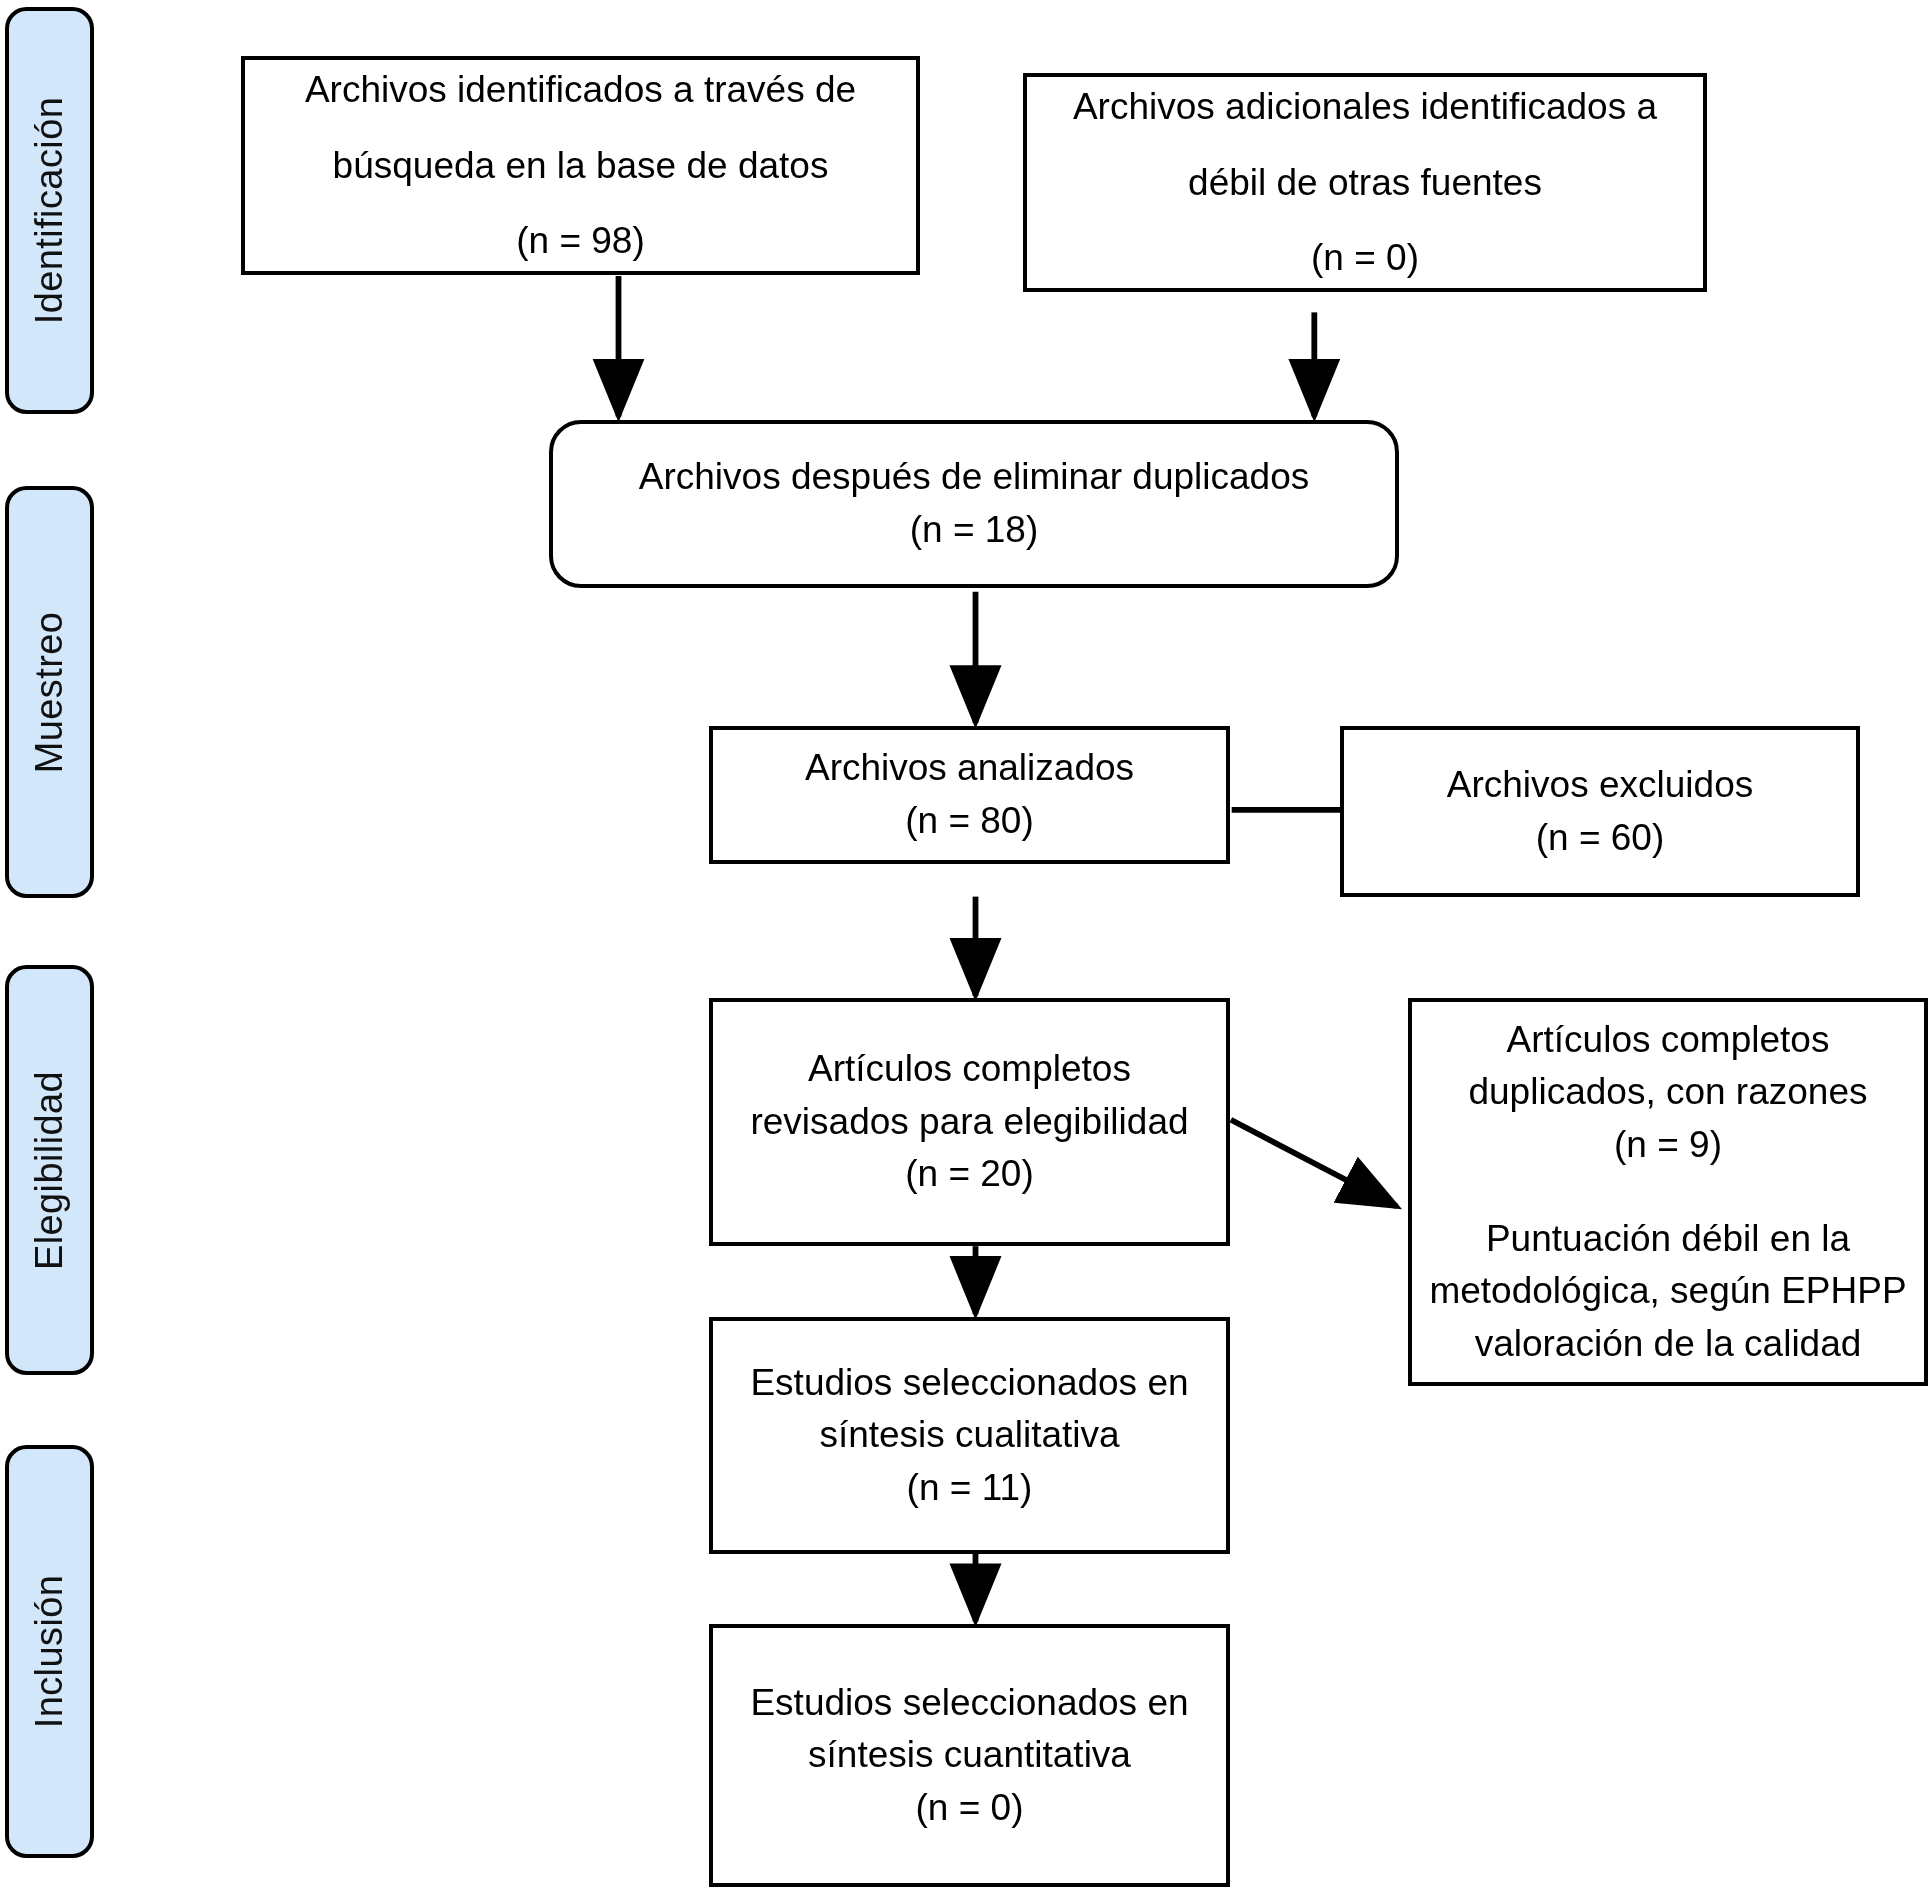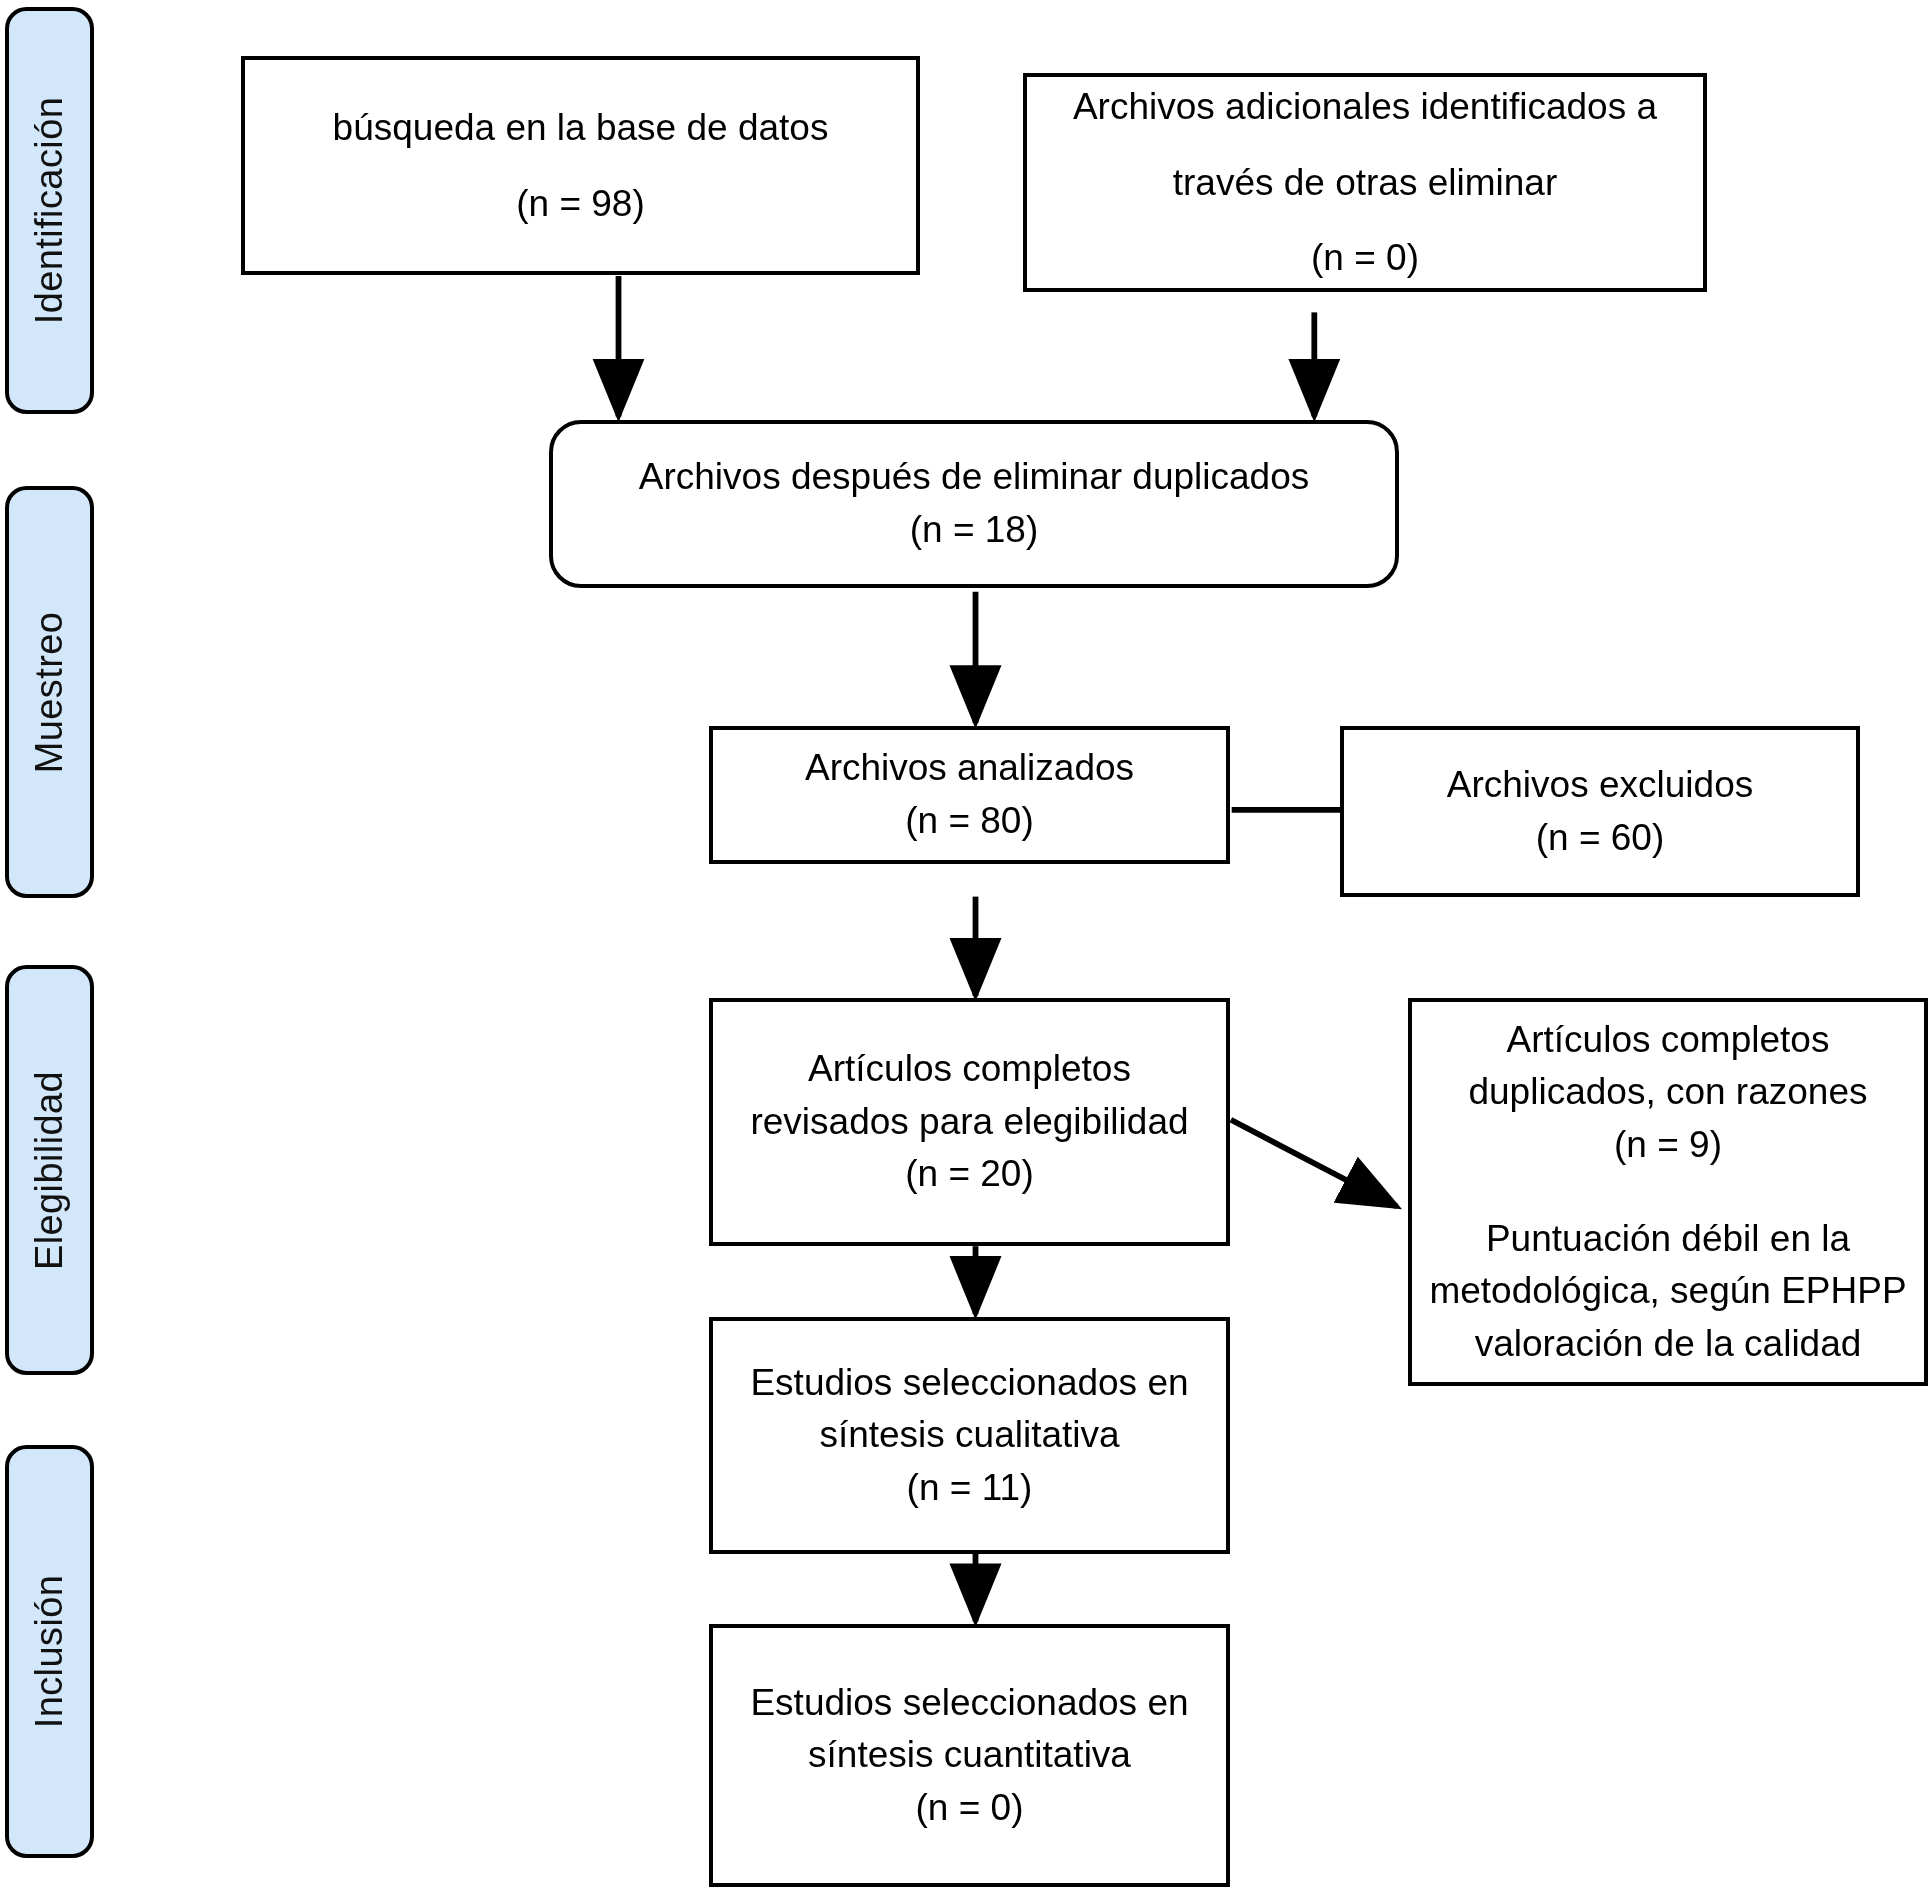--- a/index.html
+++ b/index.html
@@ -102,27 +102,28 @@
     <line x1="1180" y1="1085" x2="1180" y2="1205" stroke="#000000" stroke-width="7" marker-end="url(#ah)"></line>
 
     <line x1="1489" y1="1355" x2="1690" y2="1460" stroke="#000000" stroke-width="7" marker-end="url(#ah)"></line>
 
     <line x1="1180" y1="1508" x2="1180" y2="1590" stroke="#000000" stroke-width="7" marker-end="url(#ah)"></line>
 
     <line x1="1180" y1="1880" x2="1180" y2="1962" stroke="#000000" stroke-width="7" marker-end="url(#ah)"></line>
   </svg>
 
   <div class="flow-box loose" style="left:241px; top:56px; width:679px; height:219px;">
+    <div class="line">Archivos identificados a través de</div>
     <div class="line">búsqueda en la base de datos</div>
     <div class="line">(n = 98)</div>
   </div>
 
   <div class="flow-box loose" style="left:1023px; top:73px; width:684px; height:219px;">
     <div class="line">Archivos adicionales identificados a</div>
-    <div class="line">través de otras eliminar</div>
+    <div class="line">débil de otras fuentes</div>
     <div class="line">(n = 0)</div>
   </div>
 
   <div class="flow-box" style="left:549px; top:420px; width:850px; height:168px;border-radius:32px;">
     <div class="line">Archivos después de eliminar duplicados</div>
     <div class="line">(n = 18)</div>
   </div>
 
   <div class="flow-box" style="left:709px; top:726px; width:521px; height:138px;">
     <div class="line">Archivos analizados</div>

